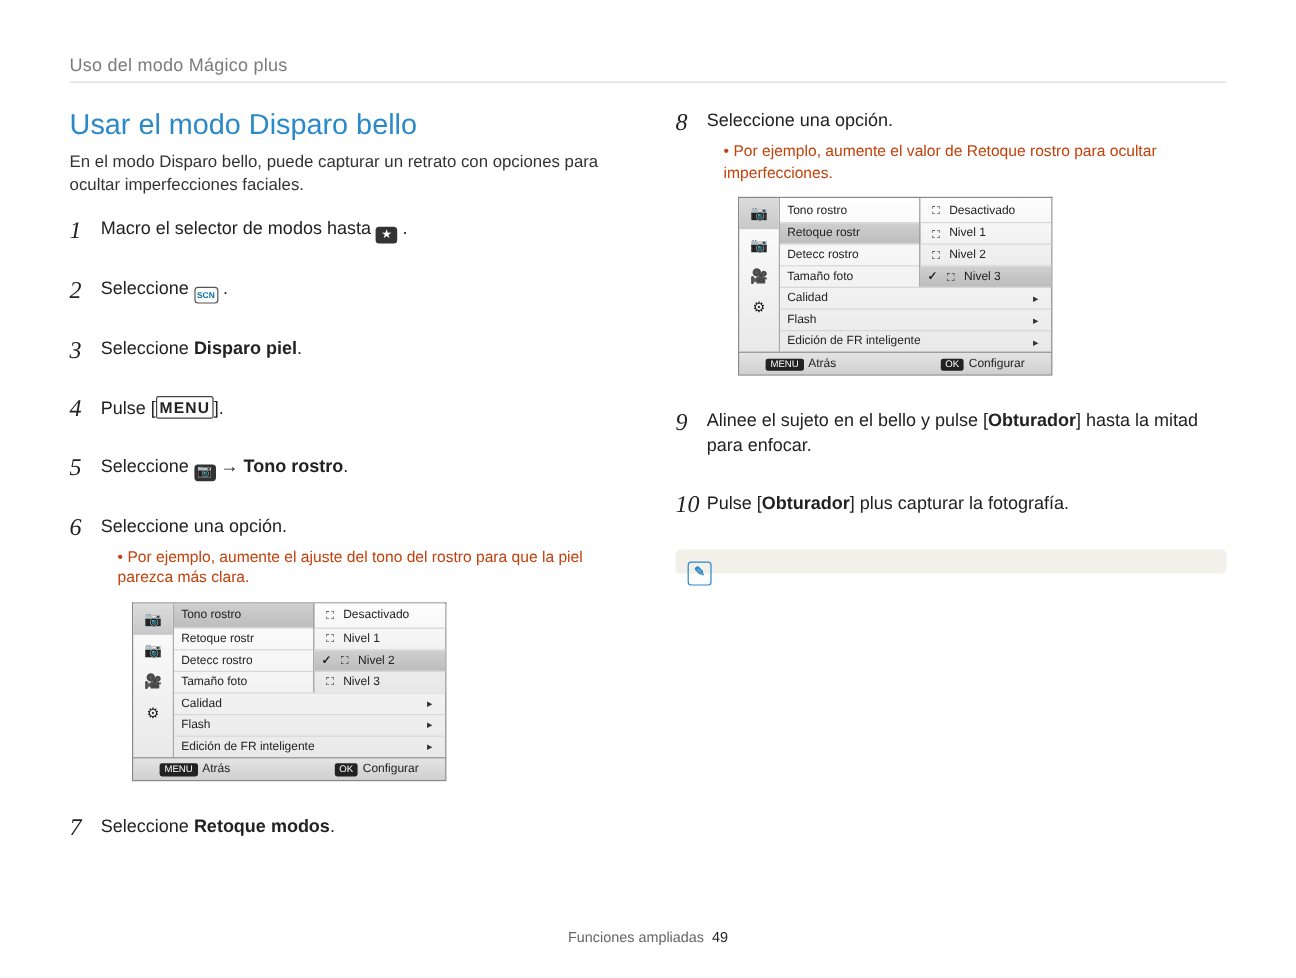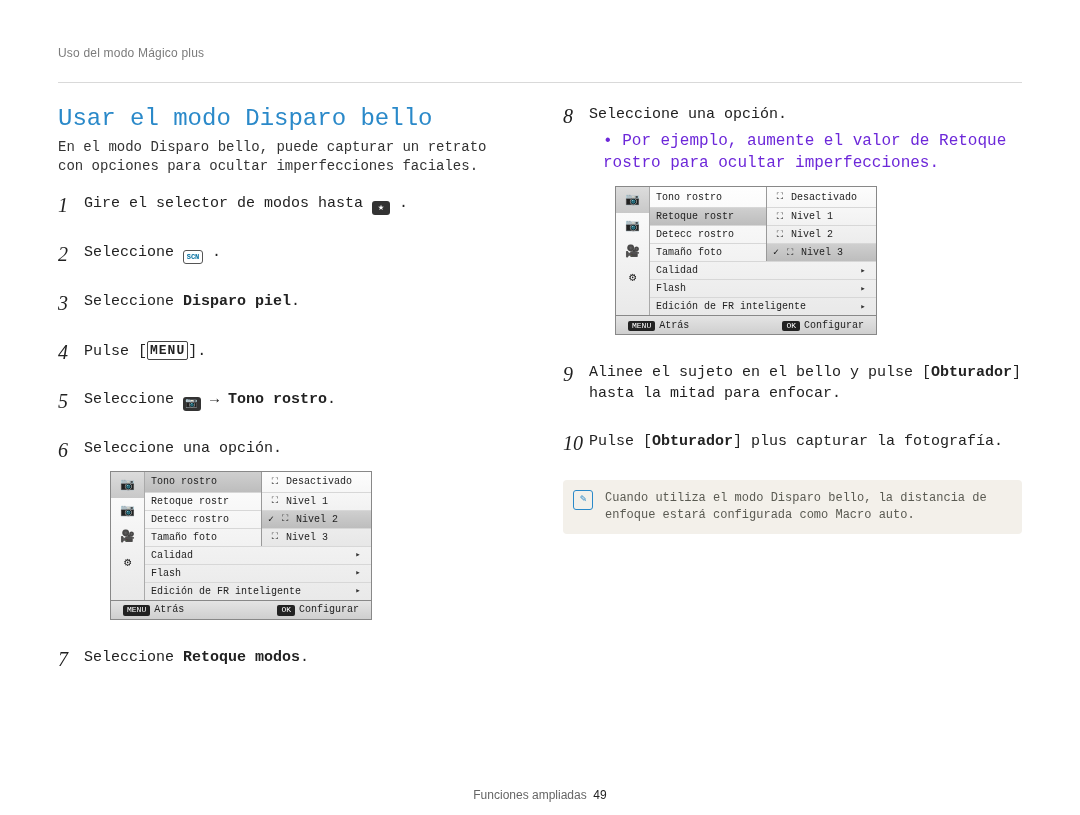--- a/index.html
+++ b/index.html
@@ -10,31 +10,30 @@
     color: #333;
     width: 1080px;
     height: 815px;
     position: relative;
   }
   .page {
     padding: 46px 58px 20px 58px;
   }
   .breadcrumb {
     color: #7b7b7b;
-    font-size: 12px;
+    font-size: 15px;
     font-weight: 300;
     letter-spacing: 0.2px;
     border-bottom: 1px solid #d9d9d9;
-    padding-bottom: 22px;
+    padding-bottom: 5px;
     margin-bottom: 22px;
   }
   .cols {
     display: flex;
     gap: 46px;
-    font-family: Liberation Mono, monospace;
   }
   .col { flex: 1 1 0; }
   h1.title {
     color: #2a89c9;
     font-weight: 400;
     font-size: 24px;
     margin: 0 0 6px 0;
   }
   .intro {
     font-size: 14px;
@@ -84,22 +83,22 @@
   }
   .sub ul {
     list-style: none;
     padding-left: 14px;
     margin: 2px 0 0 0;
   }
   .sub li::before {
     content: "• ";
   }
   .sub li {
-    font-size: 16px;
-    color: #6d28d9;
+    font-size: 13px;
+    color: #c2410c;
     line-height: 1.35;
   }
   .inline-icon {
     display: inline-flex;
     align-items: center;
     justify-content: center;
     vertical-align: -3px;
     width: 18px;
     height: 14px;
     background: #333;
@@ -187,21 +186,21 @@
     background: linear-gradient(#cfcfcf,#bdbdbd);
   }
   .popup .prow .chk::before { content: "✓"; font-weight: 700; }
   .screen-bot {
     background: linear-gradient(#e4e4e4,#cfcfcf);
     border: 1px solid #888;
     height: 20px;
     display: flex;
     align-items: center;
     justify-content: space-between;
-    padding: 0 12px;
+    padding: 0 22px;
     font-size: 10px;
     color: #222;
   }
   .key {
     display: inline-block;
     background: #222;
     color: #fff;
     border-radius: 2px;
     padding: 0 4px;
     font-size: 8px;
@@ -235,21 +234,21 @@
     border-radius: 3px;
     display: flex;
     align-items: center;
     justify-content: center;
     font-size: 11px;
     font-weight: 700;
   }
 
   .footer {
     position: absolute;
-    bottom: 13px;
+    bottom: 27px;
     width: 100%;
     text-align: center;
     font-size: 12px;
     color: #666;
   }
   .footer .pg { color: #222; }
 </style>
 </head>
 <body>
 
@@ -257,21 +256,21 @@
   <div class="breadcrumb">Uso del modo Mágico plus</div>
 
   <div class="cols">
 
     <div class="col">
       <h1 class="title">Usar el modo Disparo bello</h1>
       <div class="intro">En el modo Disparo bello, puede capturar un retrato con opciones para ocultar imperfecciones faciales.</div>
 
       <ol class="steps">
         <li>
-          <span>Gire el selector de modos hasta </span>
+          <span>Macro el selector de modos hasta </span>
           <span class="inline-icon">★</span>
           <span>.</span>
         </li>
         <li>
           <span>Seleccione </span>
           <span class="inline-icon scn">SCN</span>
           <span>.</span>
         </li>
         <li>
           <span>Seleccione </span><span class="bold">Disparo piel</span><span>.</span>
@@ -279,20 +278,25 @@
         <li>
           <span>Pulse [</span><span class="menu-box">MENU</span><span>].</span>
         </li>
         <li>
           <span>Seleccione </span>
           <span class="inline-icon">📷</span>
           <span> → </span><span class="bold">Tono rostro</span><span>.</span>
         </li>
         <li>
           <span>Seleccione una opción.</span>
+          <div class="sub">
+              <ul>
+                <li>Por ejemplo, aumente el ajuste del tono del rostro para que la piel parezca más clara.</li>
+              </ul>
+            </div>
 
           
           <div class="screen">
             <div class="screen-top">
               <div class="screen-left">
                 <div class="li sel">📷</div>
                 <div class="li">📷</div>
                 <div class="li">🎥</div>
                 <div class="li">⚙</div>
               </div>
@@ -436,21 +440,20 @@
         <li>
           <span>Alinee el sujeto en el bello y pulse [</span><span class="bold">Obturador</span><span>] hasta la mitad para enfocar.</span>
         </li>
         <li>
           <span>Pulse [</span><span class="bold">Obturador</span><span>] plus capturar la fotografía.</span>
         </li>
       </ol>
 
       <div class="note">
         <div class="badge">✎</div>
-        <span>Cuando utiliza el modo Disparo bello, la distancia de enfoque estará configurada como Macro auto.</span>
       </div>
     </div>
   </div>
 </div>
 
 <div class="footer">
   <span>Funciones ampliadas</span>&nbsp;&nbsp;<span class="pg">49</span>
 </div>
 
 </body></html>

